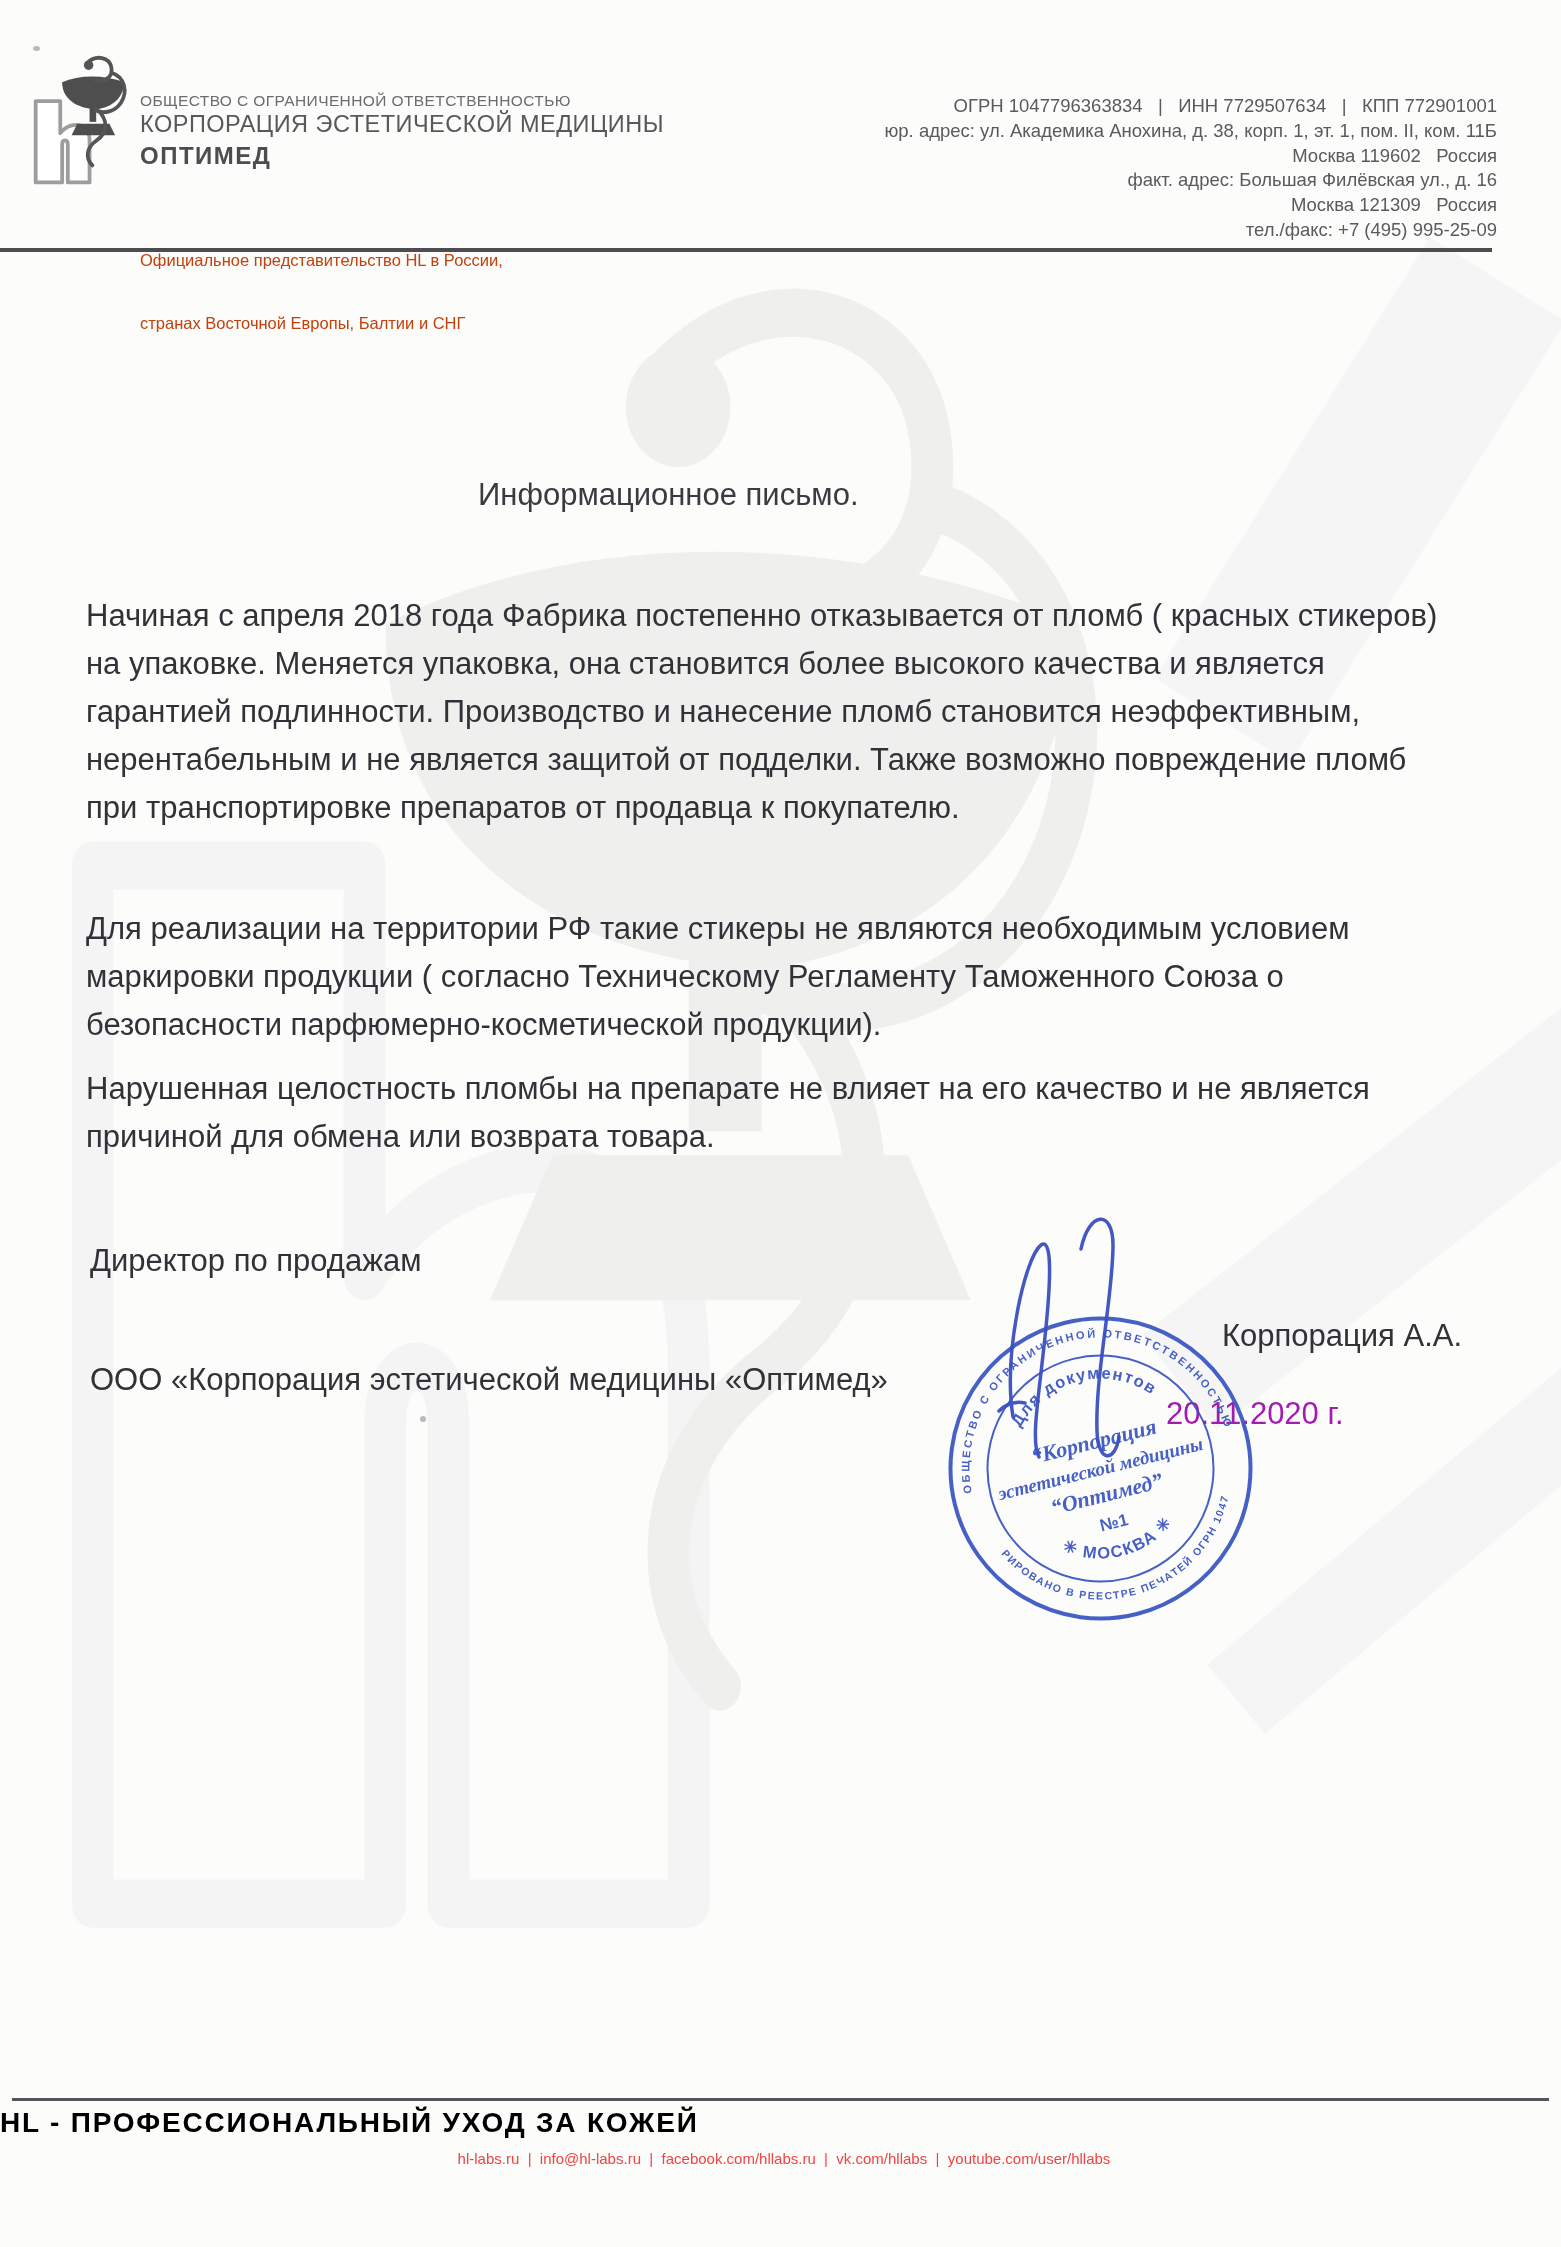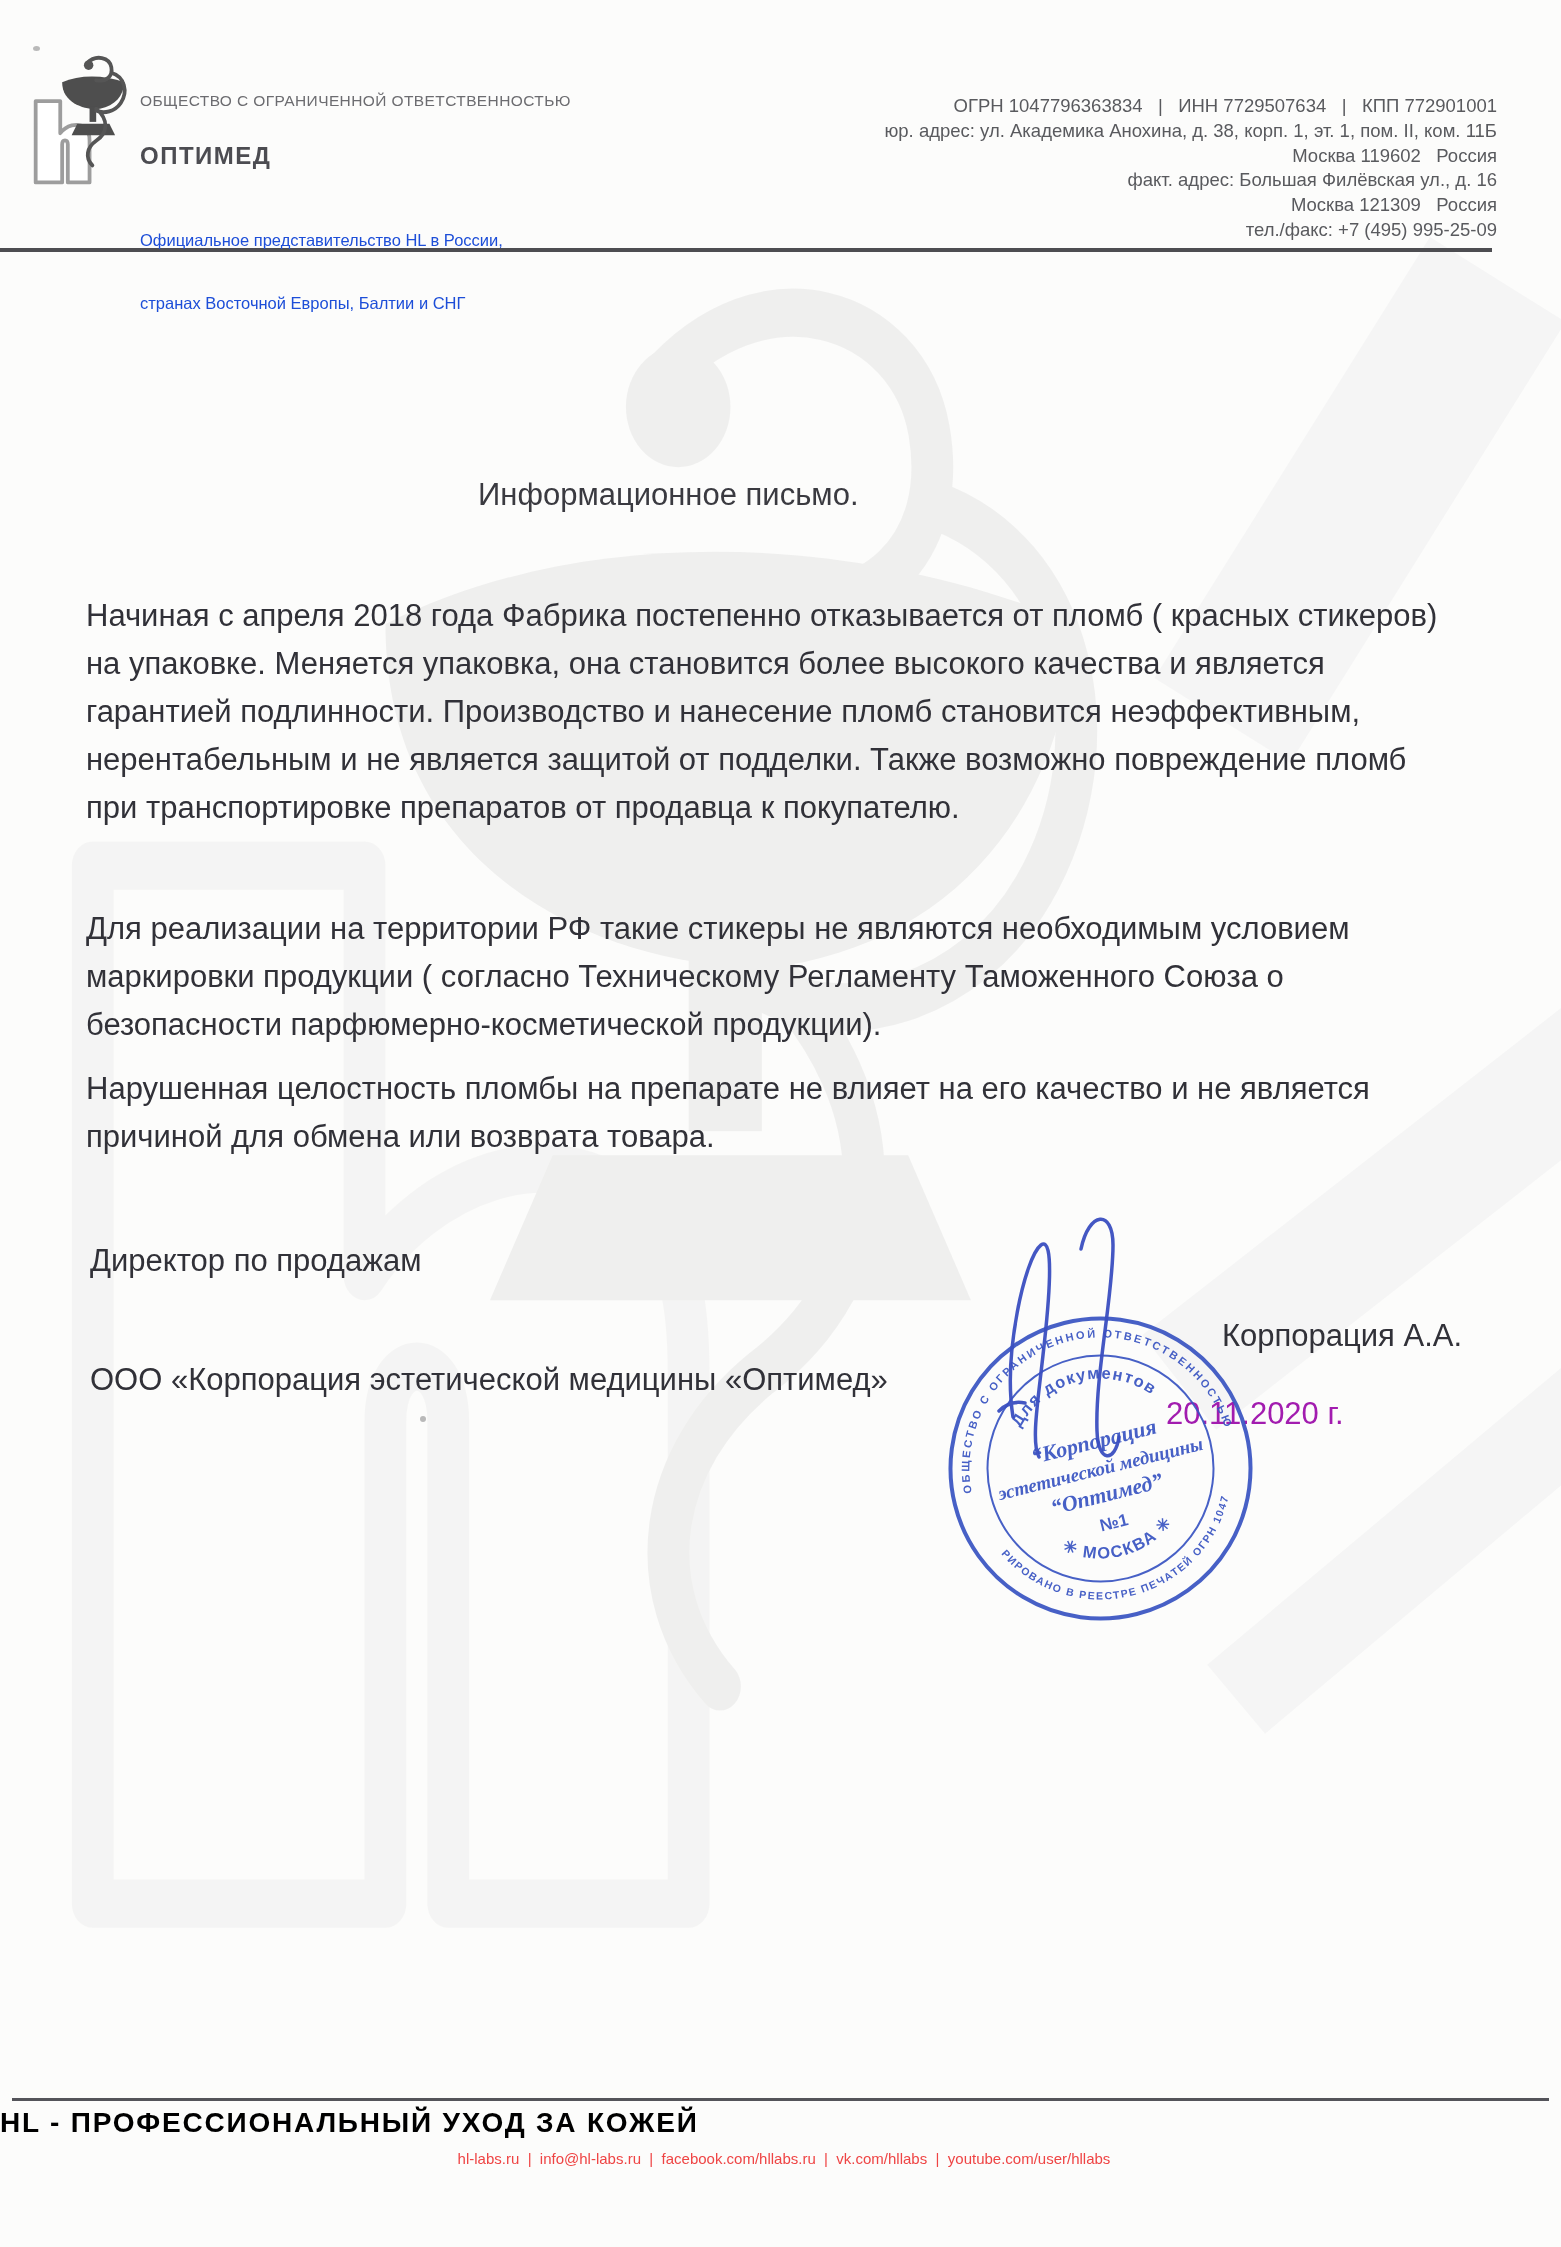--- a/index.html
+++ b/index.html
@@ -11,21 +11,21 @@
     overflow:hidden;
     font-family:"Liberation Sans", sans-serif;
     color:#333;
     padding-left:7px;
   }
   
   .logo{position:absolute;left:30px;top:50px;width:104px;height:140px;}
   .org-type{position:absolute;left:140px;top:92px;font-size:15.5px;color:#6c6c70;letter-spacing:.4px;white-space:pre;}
   .company-name{position:absolute;left:140px;top:111px;font-size:23.5px;color:#57575c;letter-spacing:.5px;white-space:pre;}
   .brand{position:absolute;left:140px;top:142px;font-size:24px;font-weight:bold;color:#4c4c51;letter-spacing:1.5px;white-space:pre;}
-  .rep{position:absolute;left:140px;top:188px;font-size:16.5px;color:#1d4ed8;line-height:21px;white-space:pre;}
+  .rep{position:absolute;left:140px;top:208px;font-size:16.5px;color:#c2410c;line-height:21px;white-space:pre;}
   .contacts{position:absolute;right:71px;top:94px;text-align:right;font-size:18.5px;color:#595a5e;line-height:24.8px;}
   .contacts div{white-space:pre;}
   .rule-top{position:absolute;left:0;top:248px;width:1492px;height:4px;background:#4d4d51;}
   
   .title{position:absolute;left:478px;top:477px;font-size:31px;color:#3a3a40;}
   .para{position:absolute;left:86px;width:1372px;font-size:31px;line-height:48px;color:#313138;}
   .p1{top:592px;}
   .p2{top:905px;}
   .p3{top:1065px;}
   .sign-role{position:absolute;left:90px;top:1243px;font-size:31px;color:#313138;}
@@ -80,20 +80,21 @@
   <div class="streak streak1"></div>
   <div class="streak streak2"></div>
   <div class="streak streak3"></div>
   <div class="speck speck1"></div>
   <div class="speck speck2"></div>
 
   <svg class="logo txt" viewBox="0 0 110 140">
     <use href="#hl-logo" width="100%" height="100%"></use>
   </svg>
   <div class="org-type txt">ОБЩЕСТВО С ОГРАНИЧЕННОЙ ОТВЕТСТВЕННОСТЬЮ</div>
+  <div class="company-name txt">КОРПОРАЦИЯ ЭСТЕТИЧЕСКОЙ МЕДИЦИНЫ</div>
   <div class="brand txt">ОПТИМЕД</div>
   <div class="rep txt">
     <div>Официальное представительство HL в России,</div>
     <div>странах Восточной Европы, Балтии и СНГ</div>
   </div>
   <div class="contacts txt">
     <div>ОГРН 1047796363834   |   ИНН 7729507634   |   КПП 772901001</div>
     <div>юр. адрес: ул. Академика Анохина, д. 38, корп. 1, эт. 1, пом. II, ком. 11Б</div>
     <div>Москва 119602   Россия</div>
     <div>факт. адрес: Большая Филёвская ул., д. 16</div>

